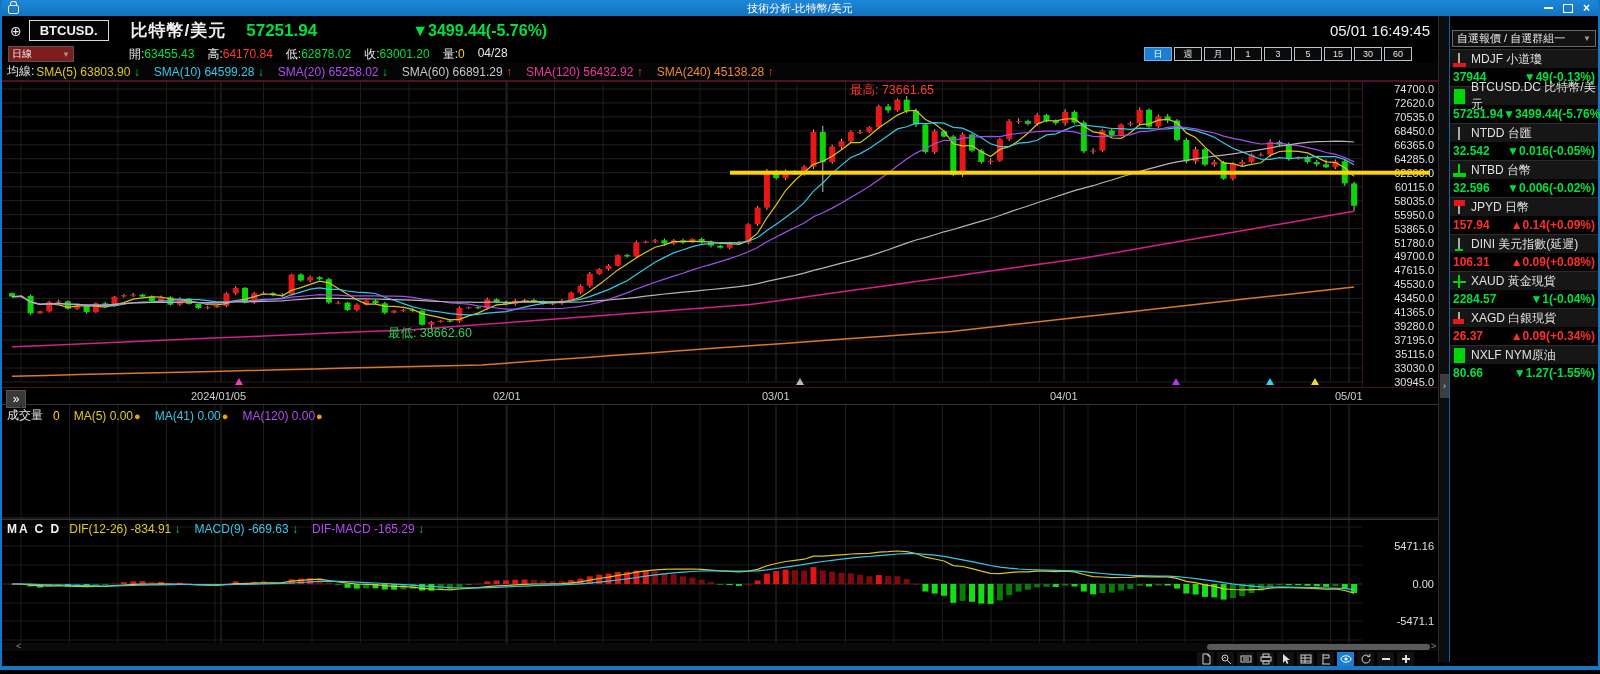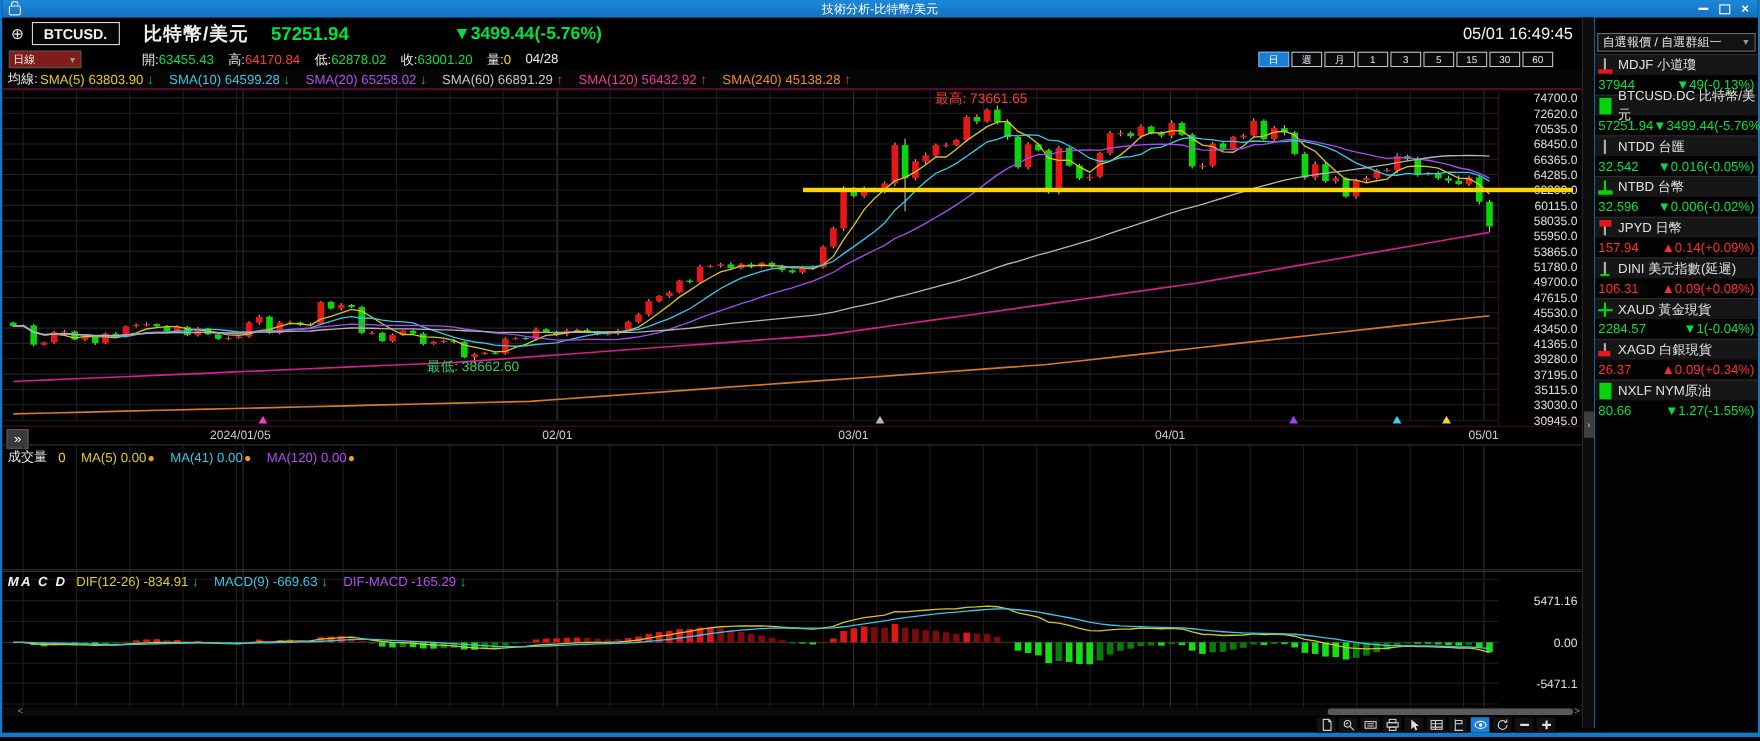--- a/index.html
+++ b/index.html
@@ -44,41 +44,41 @@
   .arrow-dn{color:#00cc44;} .arrow-up{color:#ff3b30;}
   .chartwrap{position:relative;height:308px;}
   .xaxis{position:relative;height:15px;font-size:11px;color:#cfcfcf;}
   .xaxis span{position:absolute;top:1px;}
   .expand-btn{position:absolute;left:4px;bottom:14px;width:18px;height:16px;background:#3a3a3a;color:#fff;
     font-size:12px;display:flex;align-items:center;justify-content:center;border:1px solid #555;}
   .panelhdr{position:absolute;top:2px;left:0;display:flex;align-items:center;font-size:12px;color:#e8e8e8;z-index:3;}
   .volwrap{position:relative;height:114px;border-top:1px solid #353535;}
   .macdwrap{position:relative;height:123px;border-top:1px solid #353535;}
   .dot{font-size:11px;color:#f0a000;margin-left:1px;}
-  .mc-title{font-weight:bold;letter-spacing:2px;margin-left:5px;margin-right:8px;font-style:italic;}
+  .mc-title{font-weight:bold;letter-spacing:2px;margin-left:5px;margin-right:8px;}
   .vol-num{color:#ffd400;margin-left:10px;}
   .hscroll{height:8px;position:relative;background:#0a0a0a;}
   .hs-thumb{position:absolute;left:1205px;width:223px;top:1px;height:6px;background:#5a5a5a;border-radius:3px;}
   .hs-l{position:absolute;left:14px;top:-2px;color:#888;font-size:9px;}
   .hs-r{position:absolute;left:1429px;top:-2px;color:#888;font-size:9px;}
   .btoolbar{height:16px;display:flex;justify-content:flex-end;gap:3px;padding-right:24px;align-items:center;}
   .tbi{width:17px;height:14px;display:flex;align-items:center;justify-content:center;background:#111;}
   .tbi.on{background:#1a7fd4;}
   
   .vstrip{width:12px;background:#0d0d0d;border-left:1px solid #2a2a2a;position:relative;}
   .vs-handle{position:absolute;top:358px;left:1px;width:9px;height:24px;background:#3e3e3e;color:#ccc;
     font-size:9px;display:flex;align-items:center;justify-content:center;}
   
   .sidebar{width:148px;background:#020202;border-left:1px solid #1060a8;display:flex;flex-direction:column;font-size:12px;}
   .sb-hdr{margin:14px 2px 2px 2px;border:1px solid #6a6a6a;background:#121212;color:#e8e8e8;font-size:11px;
     height:15px;display:flex;align-items:center;justify-content:space-between;padding:0 4px;}
   .sb-hdr .car{color:#999;font-size:8px;}
   .sb-item{}
   .sb-name-row{height:18px;display:flex;align-items:center;background:#161616;border-top:1px solid #2b2b2b;color:#e0e0e0;}
-  .sb-price-row{height:18px;display:flex;align-items:center;justify-content:space-between;padding:0 3px;font-weight:normal;}
+  .sb-price-row{height:18px;display:flex;align-items:center;justify-content:space-between;padding:0 3px;font-weight:bold;}
   .ci{position:relative;width:13px;height:15px;margin:0 5px 0 3px;flex:none;}
   .ci i{position:absolute;display:block;}
   .ci .w{left:5px;top:1px;width:2px;height:13px;background:#aaa;}
   .ci .b{left:1px;width:11px;}
   .ci-green-full .b{top:0;height:15px;background:#00d60a;}
   .ci-doji-red-bottom .b{top:11px;height:4px;background:#e61717;left:0;width:13px;}
   .ci-green-bottom .w{background:#00d60a;}
   .ci-green-bottom .b{top:10px;height:4px;background:#00d60a;left:0;width:13px;}
   .ci-red-top .b{top:0;height:6px;background:#e61717;}
   .ci-doji-green-tick .b{top:12px;height:2px;width:8px;left:2px;background:#00d60a;}

